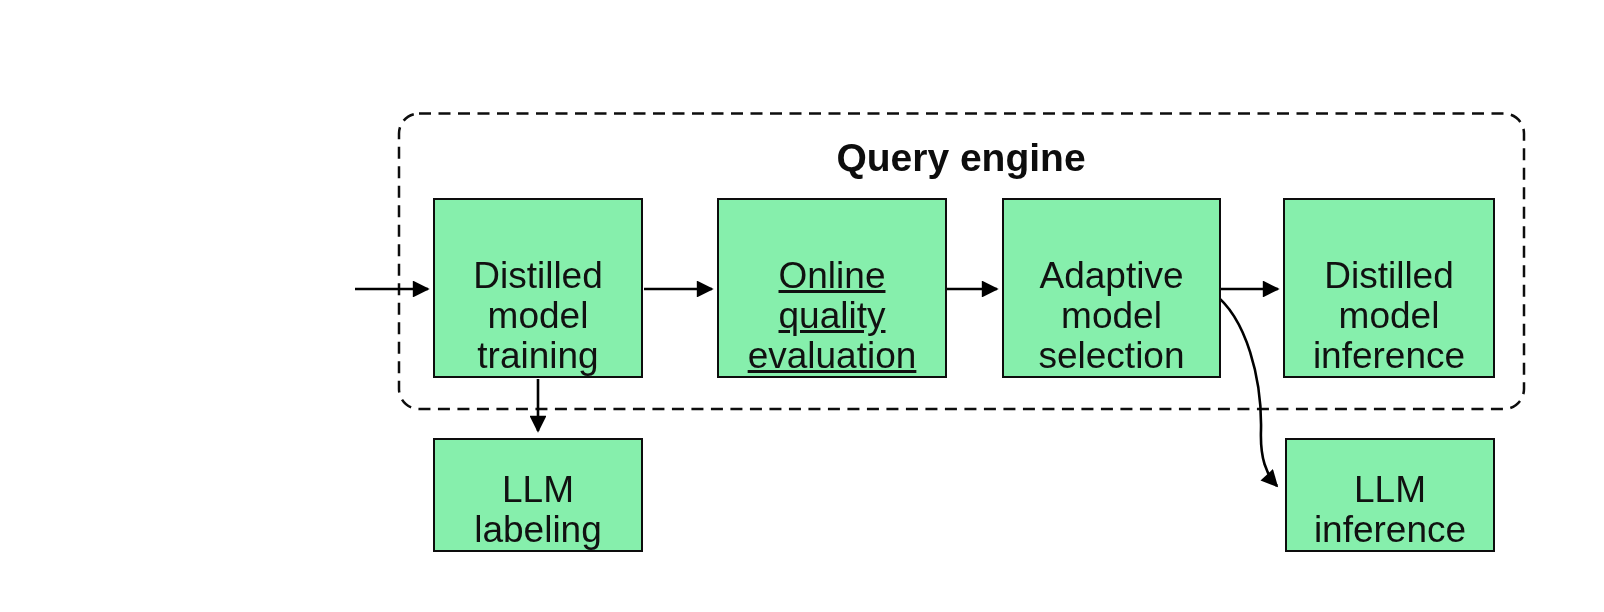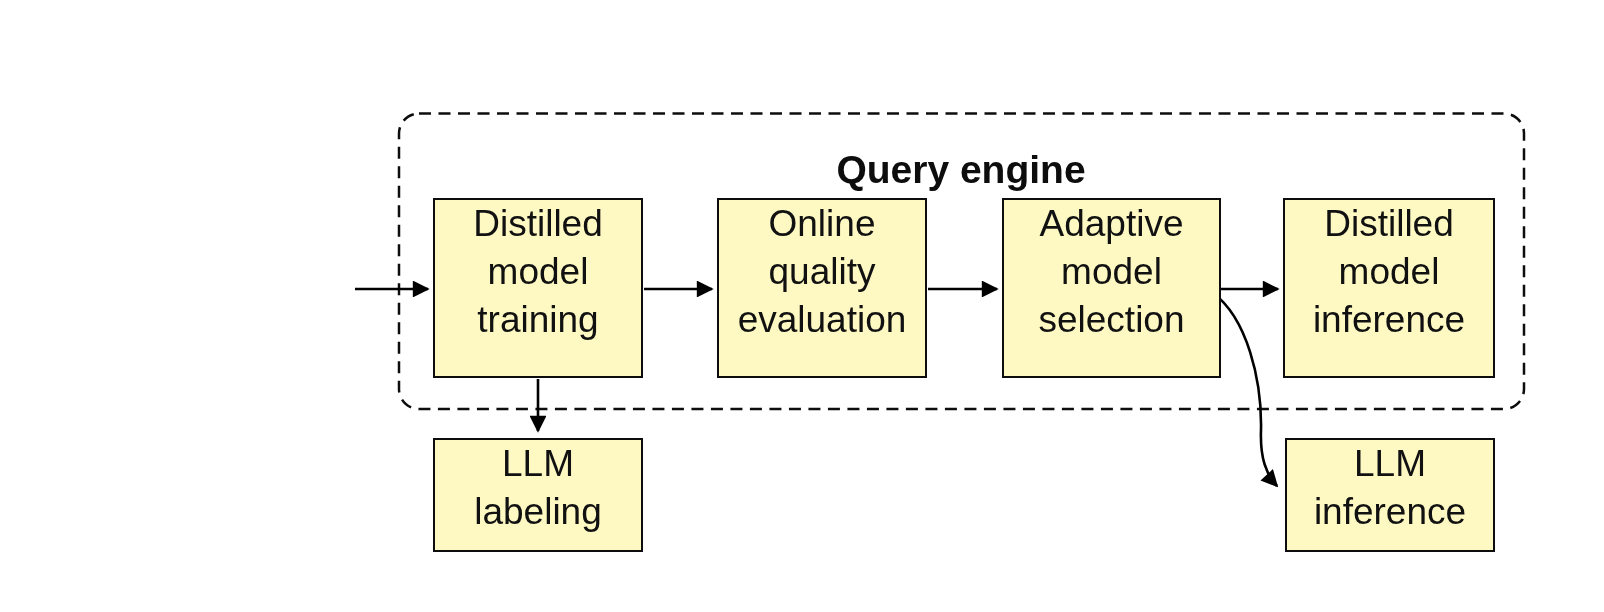--- a/index.html
+++ b/index.html
@@ -43,40 +43,39 @@
   .engine-title {
     position: absolute;
     left: 398px;
     top: 136px;
     width: 1126px;
     text-align: center;
     font-size: 39px;
     font-weight: bold;
     color: #0d0d0d;
     line-height: 44px;
-    margin-top: 12px;
   }
 
   
   .node {
     position: absolute;
     box-sizing: border-box;
-    background: #fef9c3;
+    background: #86efac;
     border: 2.5px solid #0d0d0d;
     display: flex;
-    align-items: flex-start;
+    align-items: flex-end;
     justify-content: center;
     text-align: center;
     font-size: 37px;
-    line-height: 48px;
+    line-height: 40px;
     color: #111111;
     white-space: pre-line;
   }
   .n-training      { left: 433px;  top: 198px; width: 210px; height: 180px; }
-  .n-evaluation    { left: 717px;  top: 198px; width: 210px; height: 180px; }
+  .n-evaluation    { left: 717px;  top: 198px; width: 230px; height: 180px; text-decoration: underline; }
   .n-selection     { left: 1002px; top: 198px; width: 219px; height: 180px; }
   .n-dinference    { left: 1283px; top: 198px; width: 212px; height: 180px; }
   .n-labeling      { left: 433px;  top: 438px; width: 210px; height: 114px; }
   .n-llminference  { left: 1285px; top: 438px; width: 210px; height: 114px; }
 </style>
 </head>
 <body>
 
 <div class="canvas">
 

